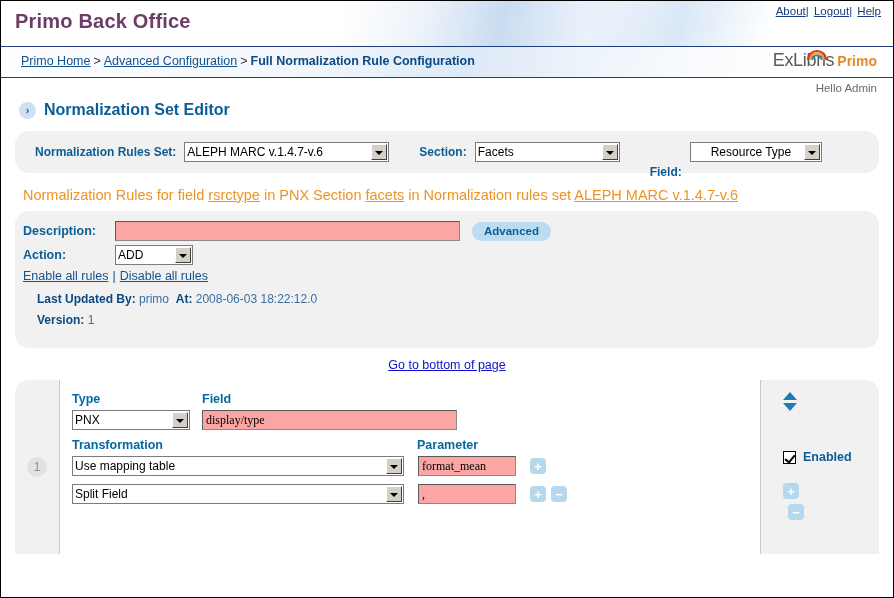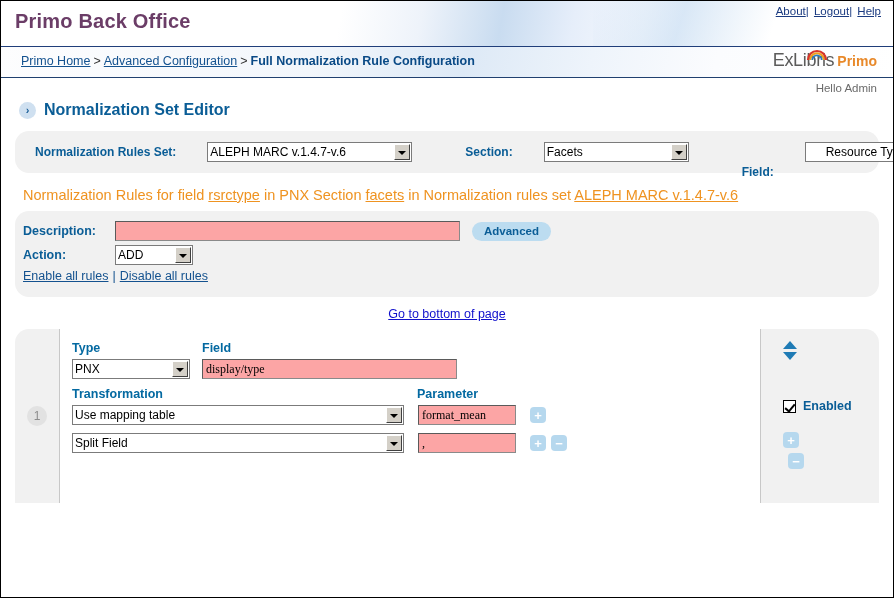--- a/index.html
+++ b/index.html
@@ -167,21 +167,20 @@
     border-radius: 14px;
     margin: 0 14px;
   }
 
   .selbar {
     margin-top: 12px;
     height: 42px;
     display: flex;
     align-items: center;
     padding-left: 8px;
-    gap: 23px;
   }
   .lbl {
     font-size: 12px;
     font-weight: bold;
     color: #0a5d96;
     white-space: nowrap;
   }
 
   
   select.win {
@@ -501,20 +500,32 @@
       <span class="selwrap">
         <select class="win" style="width:78px;">
           <option>ADD</option>
         </select>
         <span class="arrowbtn"></span>
       </span>
     </div>
     <div class="links-line">
       <a href="#">Enable all rules</a><span class="bar">|</span><a href="#">Disable all rules</a>
     </div>
+    <div class="meta">
+      <div class="meta-row">
+        <b>Last Updated By:</b>
+        <span class="val">primo</span>&nbsp;
+        <b>At:</b>
+        <span class="val">2008-06-03 18:22:12.0</span>
+      </div>
+      <div class="meta-row">
+        <b>Version:</b>
+        <span class="val">1</span>
+      </div>
+    </div>
   </div>
 
   <div class="goto">
     <a href="#">Go to bottom of page</a>
   </div>
 
   <div class="panel rules-panel">
     <div class="rule">
 
       <div class="rule-num">

